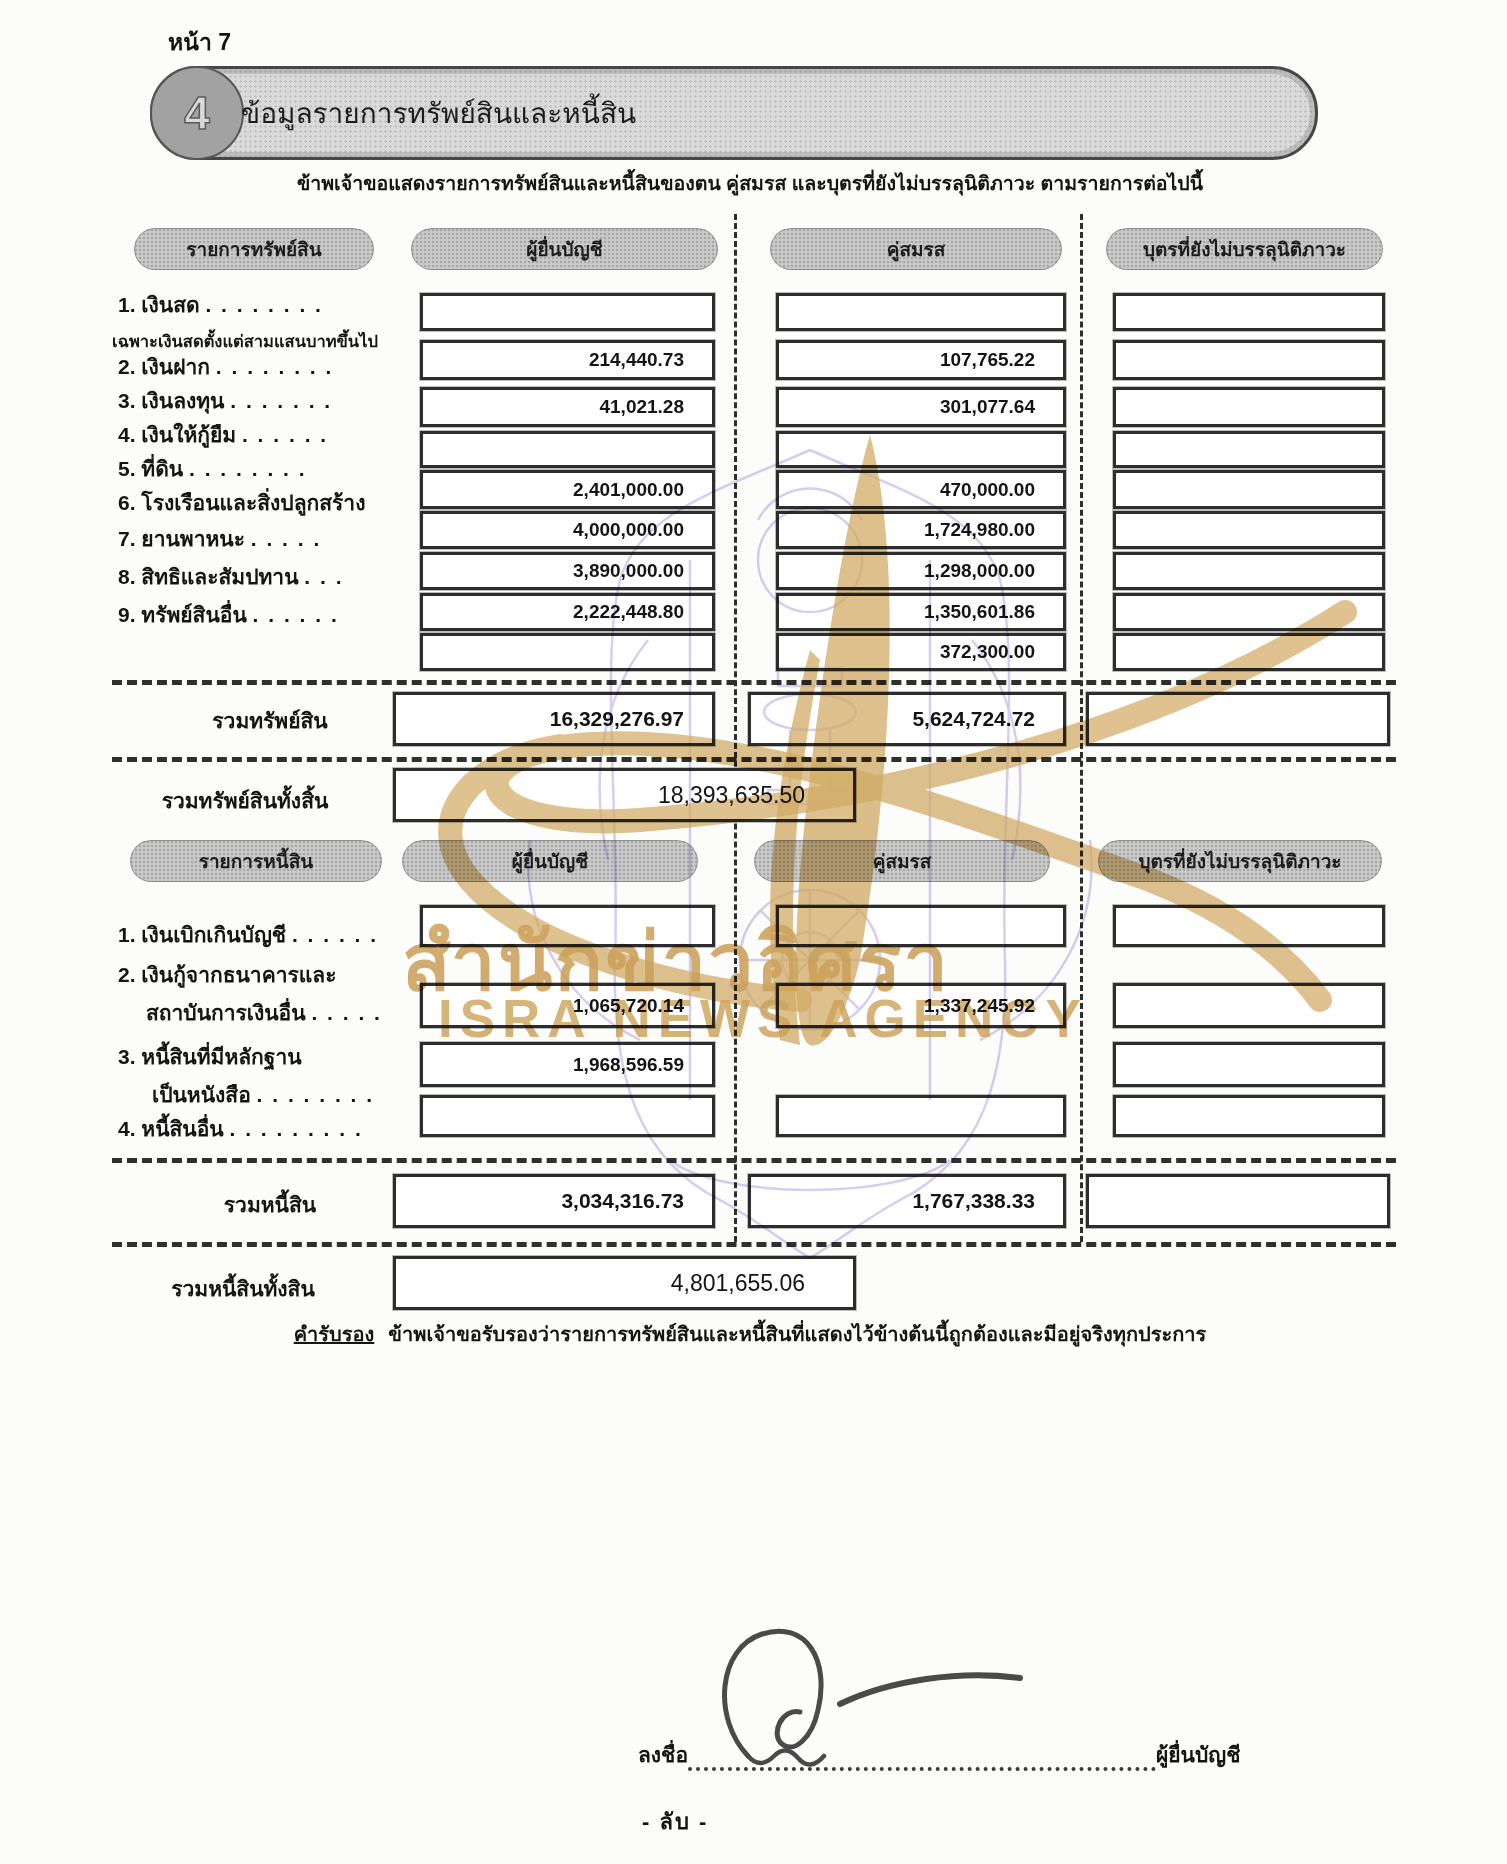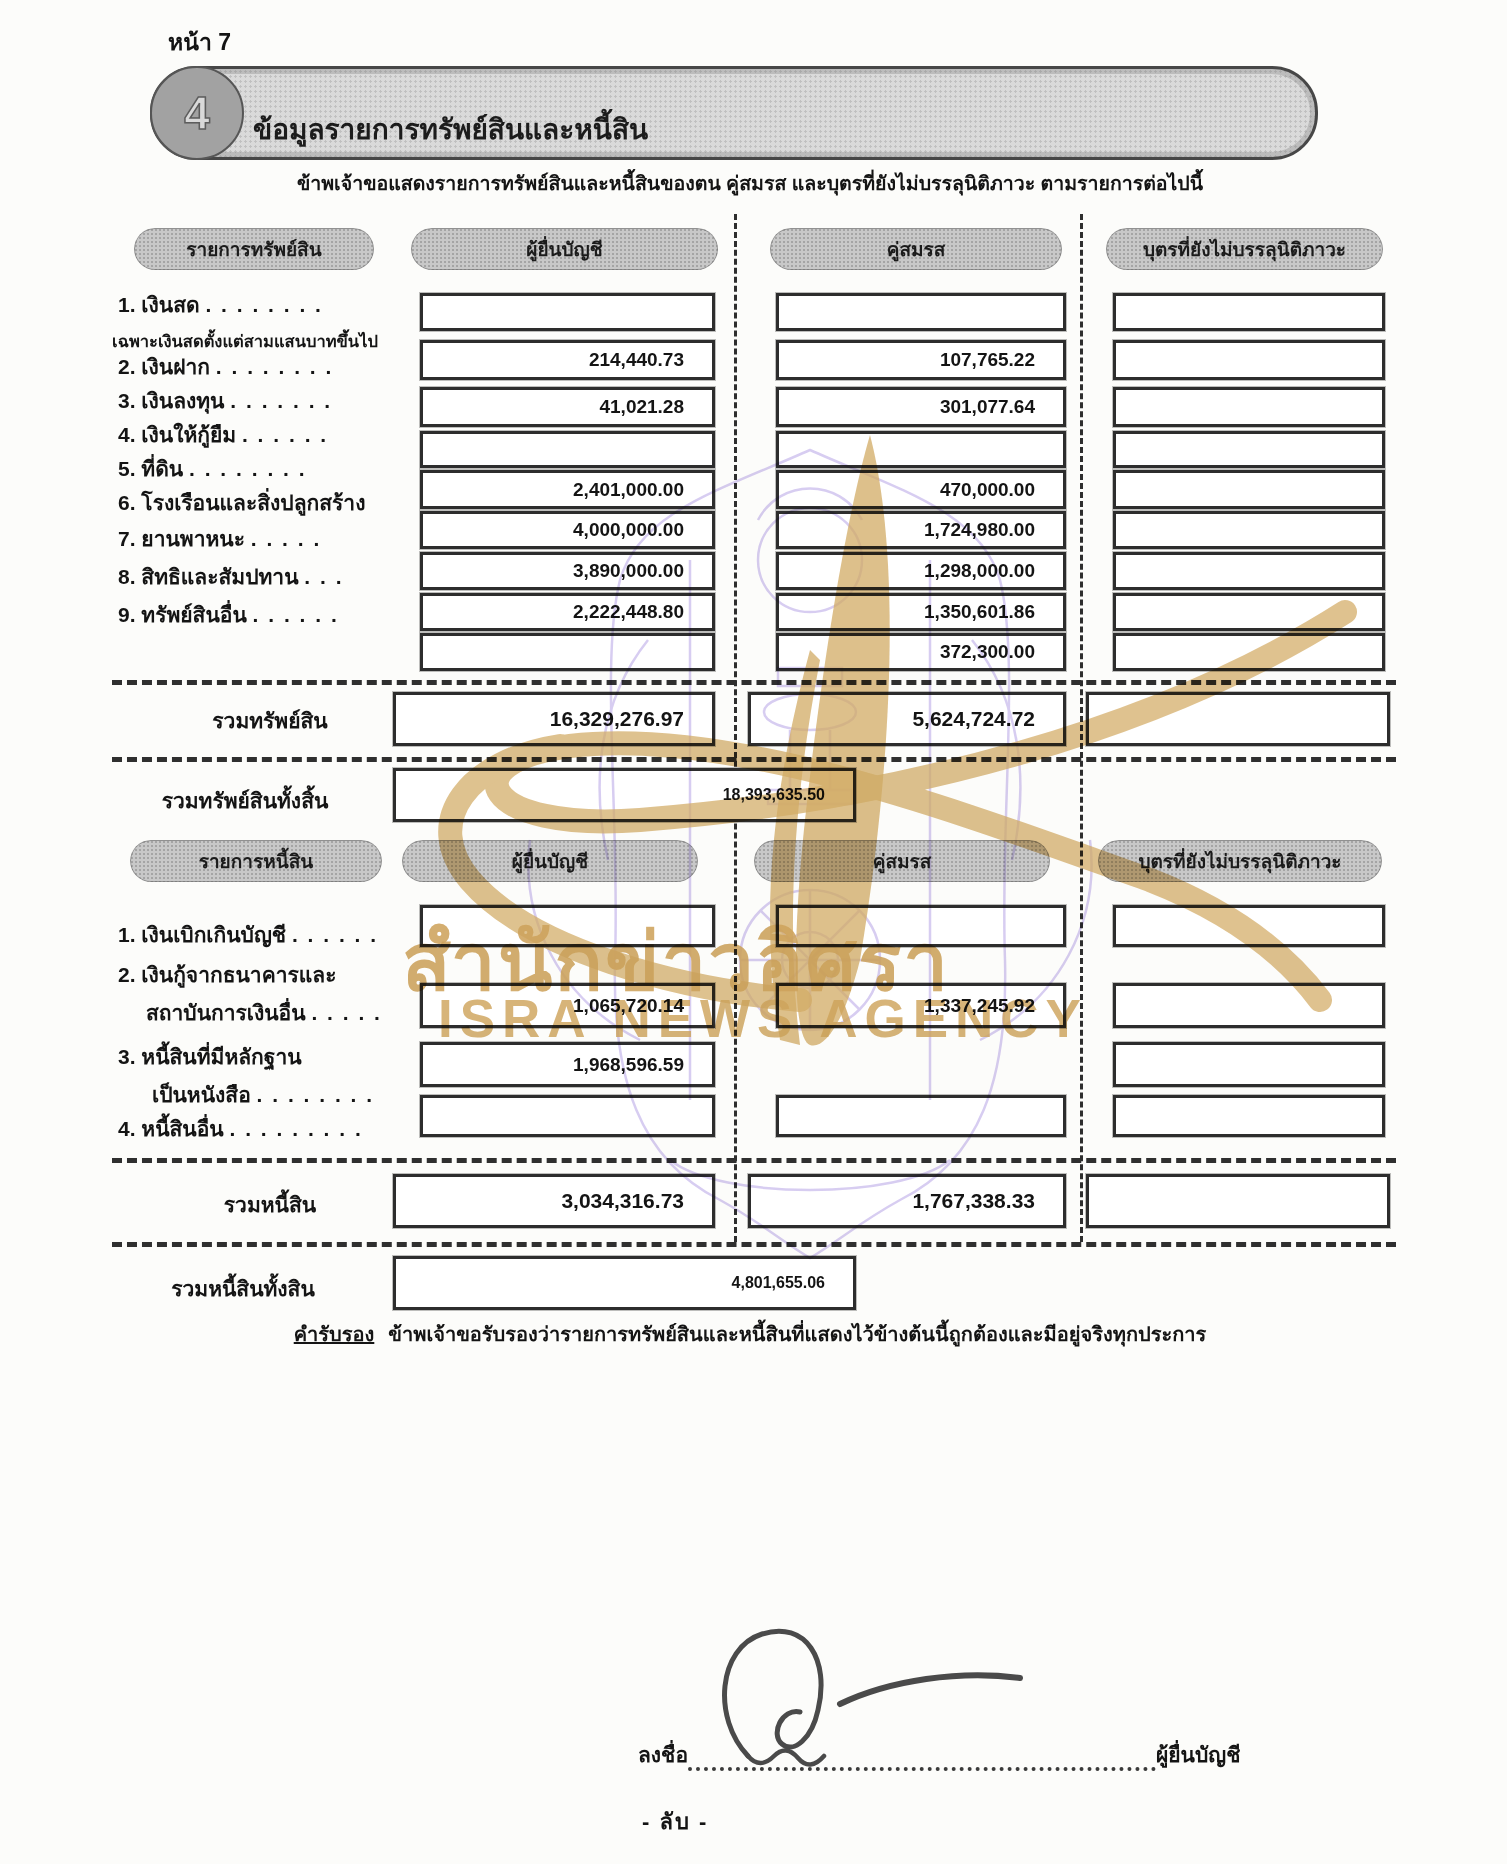--- a/index.html
+++ b/index.html
@@ -8,22 +8,22 @@
   
   .pageno{position:absolute;left:168px;top:24px;font-size:23px;font-weight:700;}
   .banner{position:absolute;left:150px;top:66px;width:1162px;height:88px;border:3px solid #474747;
           border-radius:46px;background-color:#dadada;
           background-image:radial-gradient(rgba(60,60,60,.16) 1px,transparent 1.3px);background-size:5px 5px;
           box-shadow:inset 0 0 0 5px rgba(110,110,110,.28);}
   .banner-circle{position:absolute;left:-3px;top:-3px;width:90px;height:90px;border-radius:50%;
           background:#a2a2a2;border:2px solid #565656;display:flex;align-items:center;justify-content:center;}
   .banner-num{font-size:46px;font-weight:700;color:#d9d9d9;-webkit-text-stroke:1.5px #5d5d5d;
           text-shadow:0 0 1px #555;}
-  .banner-title{position:absolute;left:100px;top:0;height:100%;display:flex;align-items:center;
-          font-size:28px;font-weight:700;color:#1c1c1c;margin-top:16px;}
+  .banner-title{position:absolute;left:88px;top:0;height:100%;display:flex;align-items:center;
+          font-size:28px;font-weight:400;color:#1c1c1c;}
   .intro{position:absolute;left:100px;top:168px;width:1300px;text-align:center;font-size:19.5px;font-weight:700;}
   
   .vdash{position:absolute;width:0;border-left:3px dashed #2e2e2e;}
   .hdash{position:absolute;left:112px;width:1284px;border-top:5px dashed #2f2f2f;}
   .pill{position:absolute;height:42px;border-radius:21px;background-color:#c8c8c8;
         background-image:radial-gradient(rgba(40,40,40,.22) 1px,transparent 1.3px);background-size:4px 4px;
         display:flex;align-items:center;justify-content:center;font-size:19px;font-weight:700;color:#1b1b1b;
         box-shadow:inset 0 0 0 1px rgba(90,90,90,.5);}
   .lab{position:absolute;left:118px;width:300px;font-size:21px;font-weight:700;white-space:nowrap;}
   .lab .dots{font-weight:700;letter-spacing:2px;}
@@ -31,21 +31,21 @@
   .cell{position:absolute;background:#fff;border:3px solid #2d2d2d;box-shadow:0 0 0 1px rgba(0,0,0,.25);
         display:flex;align-items:center;justify-content:flex-end;padding-right:28px;box-sizing:border-box;
         font-size:19px;font-weight:600;}
   .c-d{left:420px;width:295px;}
   .c-s{left:776px;width:290px;}
   .c-c{left:1113px;width:272px;}
   .t-d{left:393px;width:322px;}
   .t-s{left:748px;width:318px;}
   .t-c{left:1086px;width:304px;}
   .cell.total{font-size:21px;font-weight:700;}
-  .grand{left:393px;width:463px;font-size:16px;font-weight:700;padding-right:28px;}
+  .grand{left:393px;width:463px;font-size:23px;font-weight:400;padding-right:48px;}
   .tlabel{position:absolute;font-size:21px;font-weight:700;text-align:center;}
   
   .cert{position:absolute;left:100px;top:1318px;width:1300px;text-align:center;font-size:20px;font-weight:700;}
   .cert .cert-head{text-decoration:underline;margin-right:14px;}
   .sigline{position:absolute;left:638px;top:1738px;display:flex;align-items:flex-end;font-size:21px;font-weight:700;}
   .dotline{display:inline-block;width:468px;border-bottom:4px dotted #3a3a3a;height:24px;}
   .classif{position:absolute;left:642px;top:1796px;font-size:22px;font-weight:700;letter-spacing:2px;margin-top:8px;}
   .sig-svg{position:absolute;left:690px;top:1608px;pointer-events:none;}
   
   .wm{position:absolute;left:0;top:0;width:100%;height:100%;pointer-events:none;mix-blend-mode:multiply;}

